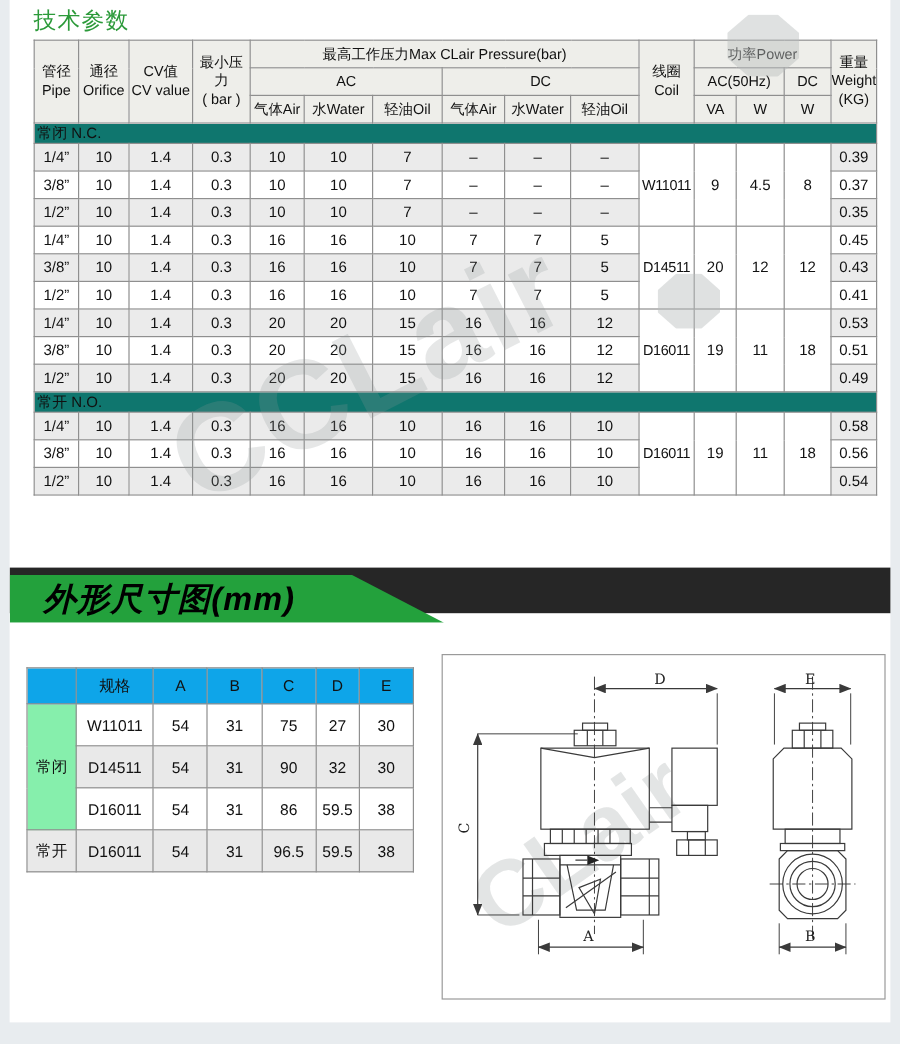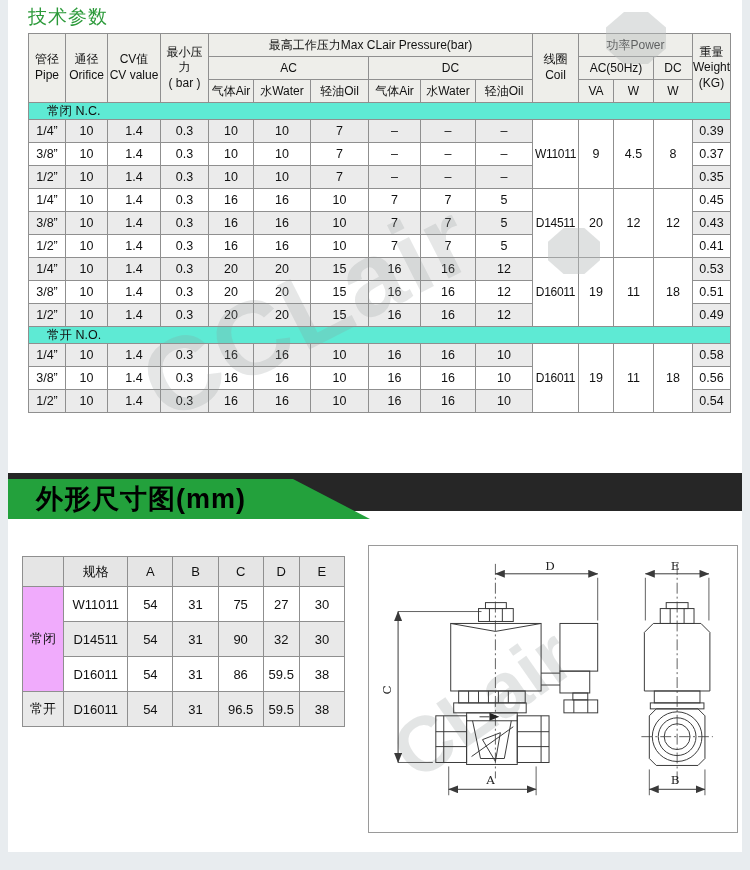--- a/index.html
+++ b/index.html
@@ -12,21 +12,21 @@
   #content{position:absolute;left:8px;top:0;width:734px;height:852px;background:#ffffff;overflow:hidden;}
 
   
   .sec1-title{position:absolute;left:20px;top:4px;margin:0;font-size:19px;font-weight:normal;
     color:var(--brand-green,#2c9a3a);letter-spacing:1px;}
   #spec-table{position:absolute;left:20px;top:33px;width:703px;border-collapse:collapse;table-layout:fixed;}
   #spec-table th,#spec-table td{border:1px solid #8f8f8f;text-align:center;padding:0;
     font-size:12px;font-weight:normal;line-height:1.2;overflow:hidden;}
   #spec-table th{background:#eeeeea;height:22px;color:#111;}
   #spec-table td{height:22px;font-size:12.5px;}
-  #spec-table td.sec-label{height:16px;text-align:left;padding-left:18px;background:#5eead4;font-size:12.5px;}
+  #spec-table td.sec-label{height:16px;text-align:left;padding-left:2px;background:#0f766e;font-size:12.5px;}
   #spec-table tr.g td{background:#ebebeb;}
   #spec-table td.nw{background:#ffffff !important;}
   #spec-table td.coil{font-size:12px;letter-spacing:-0.3px;}
   .hdr2{display:block;line-height:1.3;}
 
   .notes{position:absolute;left:20px;top:423px;font-size:12px;font-weight:bold;line-height:18px;color:#111;}
   .notes .l2{padding-left:24px;}
 
   
   .wm-text{position:absolute;left:110px;top:200px;width:580px;font-size:104px;font-weight:bold;
@@ -35,29 +35,29 @@
     clip-path:polygon(30% 0,70% 0,100% 30%,100% 70%,70% 100%,30% 100%,0 70%,0 30%);}
   #wm-blob-1{left:598px;top:12px;width:60px;height:52px;}
   #wm-blob-2{left:540px;top:228px;width:52px;height:46px;}
 
   
   #banner{position:absolute;left:0;top:473px;width:750px;height:48px;pointer-events:none;}
   #banner .black{position:absolute;left:0;top:0;width:750px;height:38px;background:var(--banner-black,#262626);}
   #banner .green{position:absolute;left:0;top:6px;width:372px;height:40px;background:var(--banner-green,#23a13c);
     clip-path:polygon(0 0,285px 0,362px 100%,0 100%);}
   #banner .title{position:absolute;left:28px;top:6px;height:40px;line-height:40px;
-    font-size:27px;font-weight:bold;color:#000;letter-spacing:1px;}
+    font-size:27px;font-weight:bold;color:#000;letter-spacing:1px;font-style:italic;}
 
   
   #dim-table{position:absolute;left:14px;top:556px;width:323px;border-collapse:collapse;table-layout:fixed;}
   #dim-table th,#dim-table td{border:1px solid #8f8f8f;text-align:center;padding:0;font-size:13px;color:#111;}
-  #dim-table th{background:#e5e5e5;height:29px;font-weight:normal;}
+  #dim-table th{background:#0ea5e9;height:29px;font-weight:normal;}
   #dim-table td{height:34px;background:#fff;}
   #dim-table tr.g2 td{background:#e9e9e9;}
-  #dim-table td.row-label{background:#f0abfc;}
+  #dim-table td.row-label{background:#86efac;}
 
   
   #drawing-box{position:absolute;left:360px;top:545px;width:370px;height:288px;background:#fff;
     border:1px solid #9a9a9a;box-sizing:border-box;}
   #drawing-box svg{display:block;}
   .dim-label{font-size:12px;fill:#222;font-family:"DejaVu Serif","Liberation Serif",serif;}
 </style>
 </head>
 <body>
 

